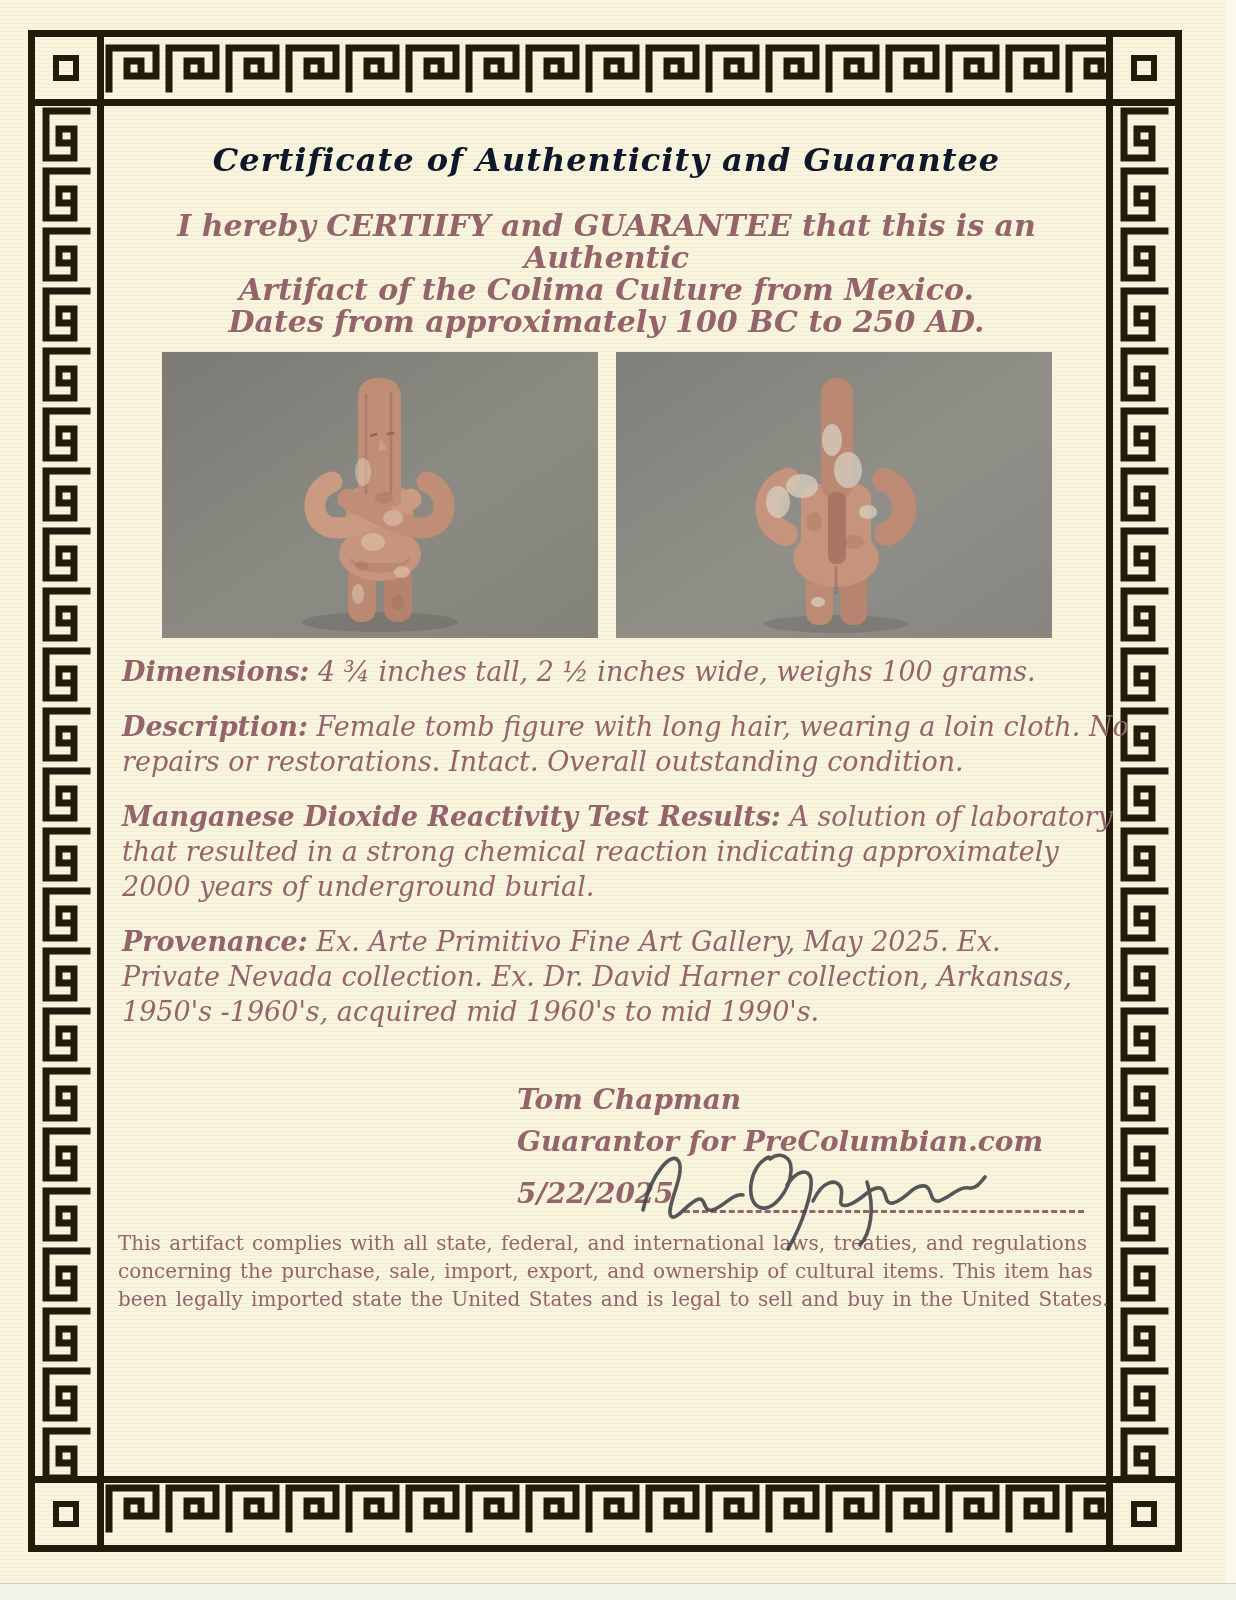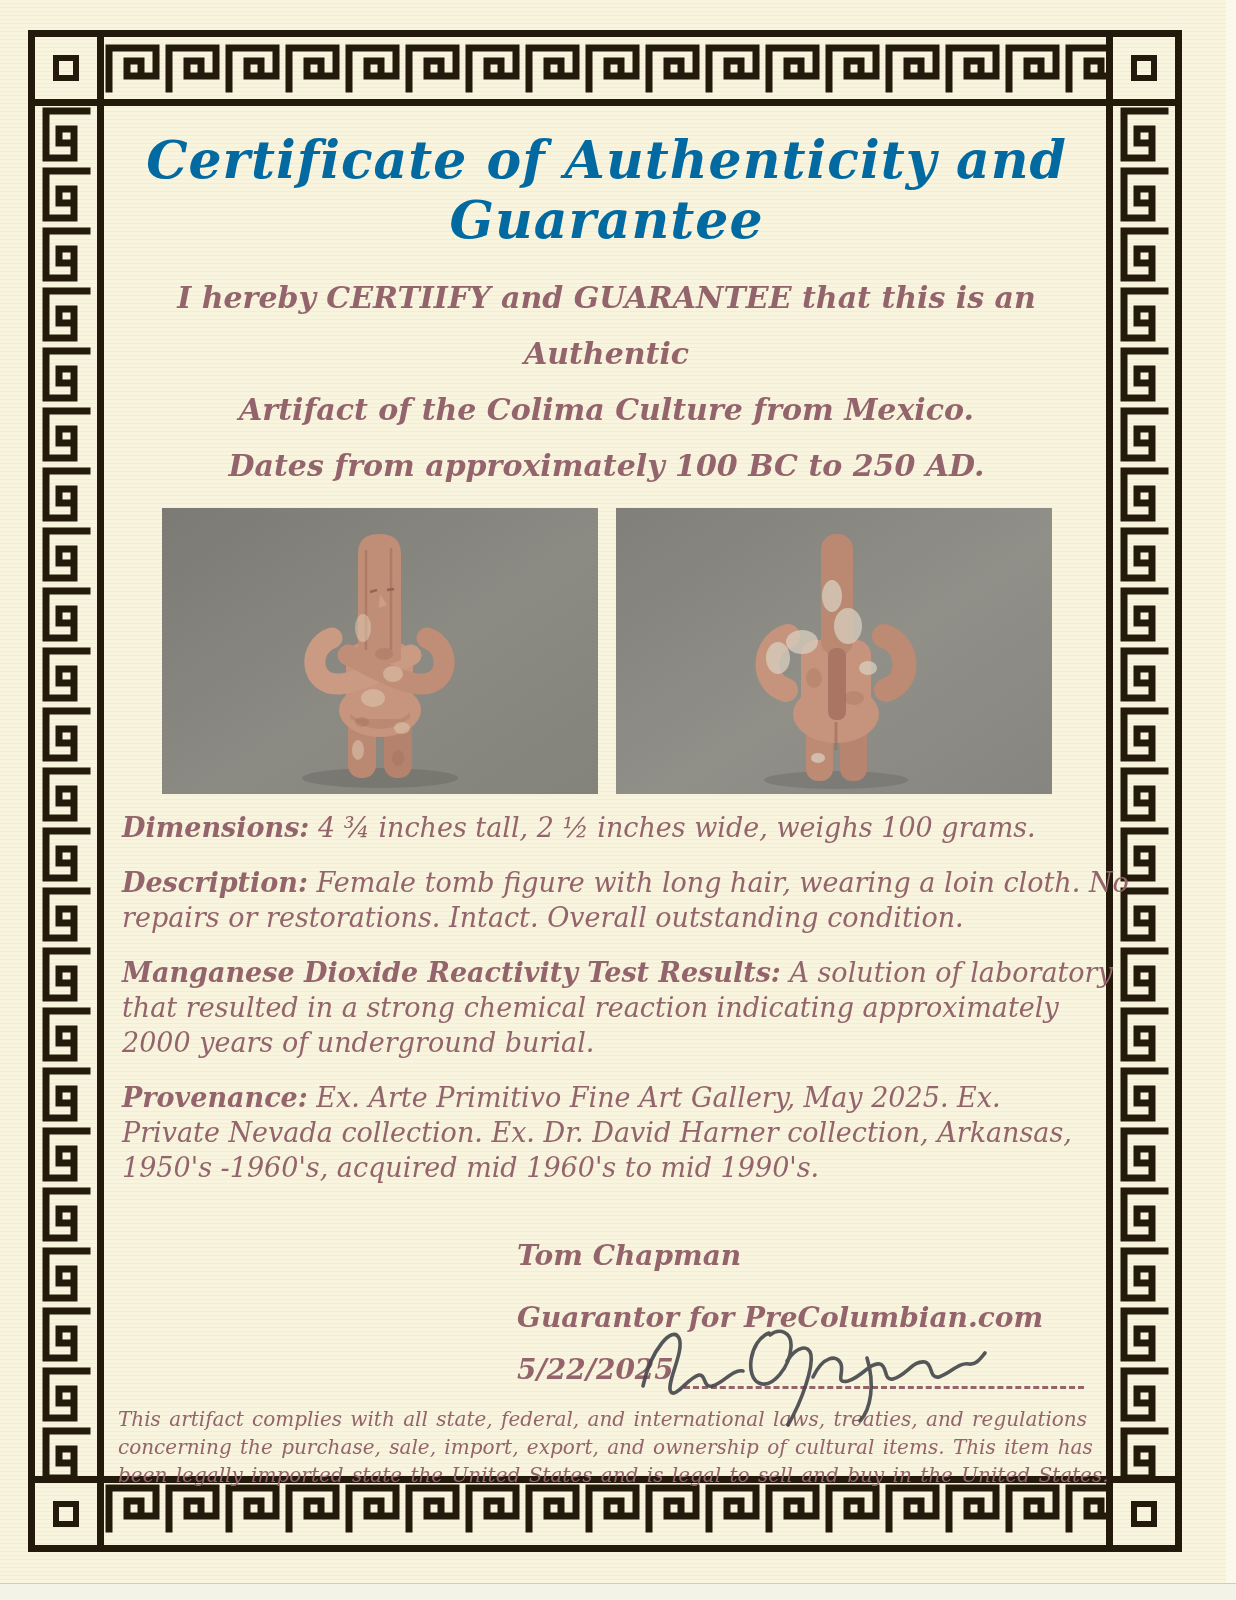--- a/index.html
+++ b/index.html
@@ -22,39 +22,39 @@
   .scan-right{
     position:absolute;top:0;right:0;width:10px;height:100%;
     background:#fbf9ec;
   }
   svg.frame{position:absolute;left:0;top:0;}
   .content{
     position:absolute;left:114px;top:106px;width:985px;color:#94646c;
   }
   .title{
     margin:24px 0 0 0;text-align:center;
-    font-size:52px;line-height:60px;font-style:italic;font-weight:bold;
-    color:#0369a1;letter-spacing:1px;
+    font-size:32px;line-height:60px;font-style:italic;font-weight:bold;
+    color:#0f172a;letter-spacing:1px;
   }
   .statement{margin-top:20px;text-align:center;font-style:italic;font-weight:bold;
-    font-size:30px;line-height:56px;}
+    font-size:30px;line-height:32px;}
   .photos{margin-top:14px;display:flex;justify-content:center;gap:18px;}
   .photo{width:436px;height:286px;flex:0 0 auto;}
   .section{margin:0 0 0 8px;font-style:italic;font-size:27px;line-height:35px;}
   .section .line{display:block;white-space:nowrap;}
   .section .lbl{font-weight:bold;}
   .mt22{margin-top:16px;} .mt20{margin-top:20px;}
   .sig-block{margin:52px 0 0 403px;font-style:italic;font-weight:bold;font-size:28px;line-height:38px;}
-  .sig-role{margin-top:24px;}
+  .sig-role{margin-top:4px;}
   .date-row{margin-top:14px;position:relative;display:flex;align-items:flex-end;height:38px;}
   .date-row .date{flex:0 0 auto;}
   .dash-line{flex:0 0 400px;height:30px;margin-left:10px;
     border-bottom:3px dashed #94646c;}
   svg.signature{position:absolute;left:96px;top:-66px;pointer-events:none;}
-  .legal{margin:16px 0 0 4px;font-style:italic;font-size:20px;line-height:28px;}
+  .legal{margin:16px 0 0 4px;font-size:20px;line-height:28px;}
   .legal .line{display:block;white-space:nowrap;word-spacing:2px;}
 </style>
 </head>
 <body>
 
 <div class="paper-texture"></div>
 
 <svg class="frame" width="1236" height="1600" viewBox="0 0 1236 1600">
   <defs>
     <pattern id="gk-top" x="104" y="43" width="60" height="50" patternUnits="userSpaceOnUse">

